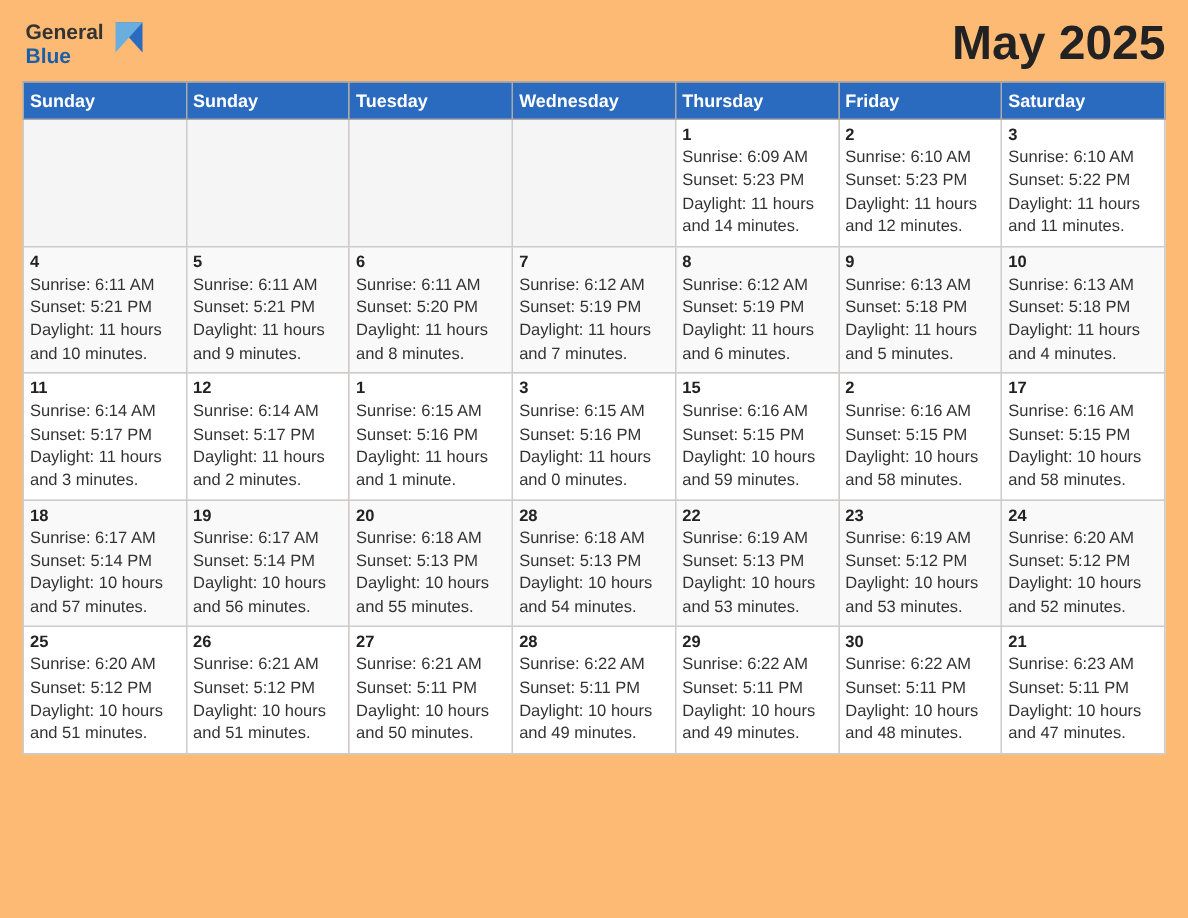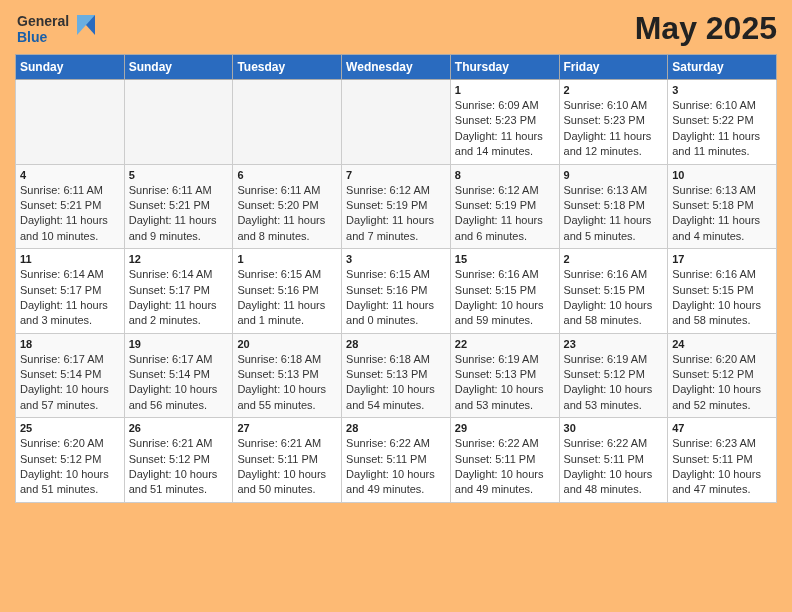--- a/index.html
+++ b/index.html
@@ -238,19 +238,19 @@
           </td>
           <td>
             <div class="day-number">29</div>
             <div class="day-info">Sunrise: 6:22 AM<br>Sunset: 5:11 PM<br>Daylight: 10 hours<br>and 49 minutes.</div>
           </td>
           <td>
             <div class="day-number">30</div>
             <div class="day-info">Sunrise: 6:22 AM<br>Sunset: 5:11 PM<br>Daylight: 10 hours<br>and 48 minutes.</div>
           </td>
           <td>
-            <div class="day-number">47</div>
+            <div class="day-number">21</div>
             <div class="day-info">Sunrise: 6:23 AM<br>Sunset: 5:11 PM<br>Daylight: 10 hours<br>and 47 minutes.</div>
           </td>
         </tr>
       </tbody>
   </table>
 </div>
 
 </body></html>

